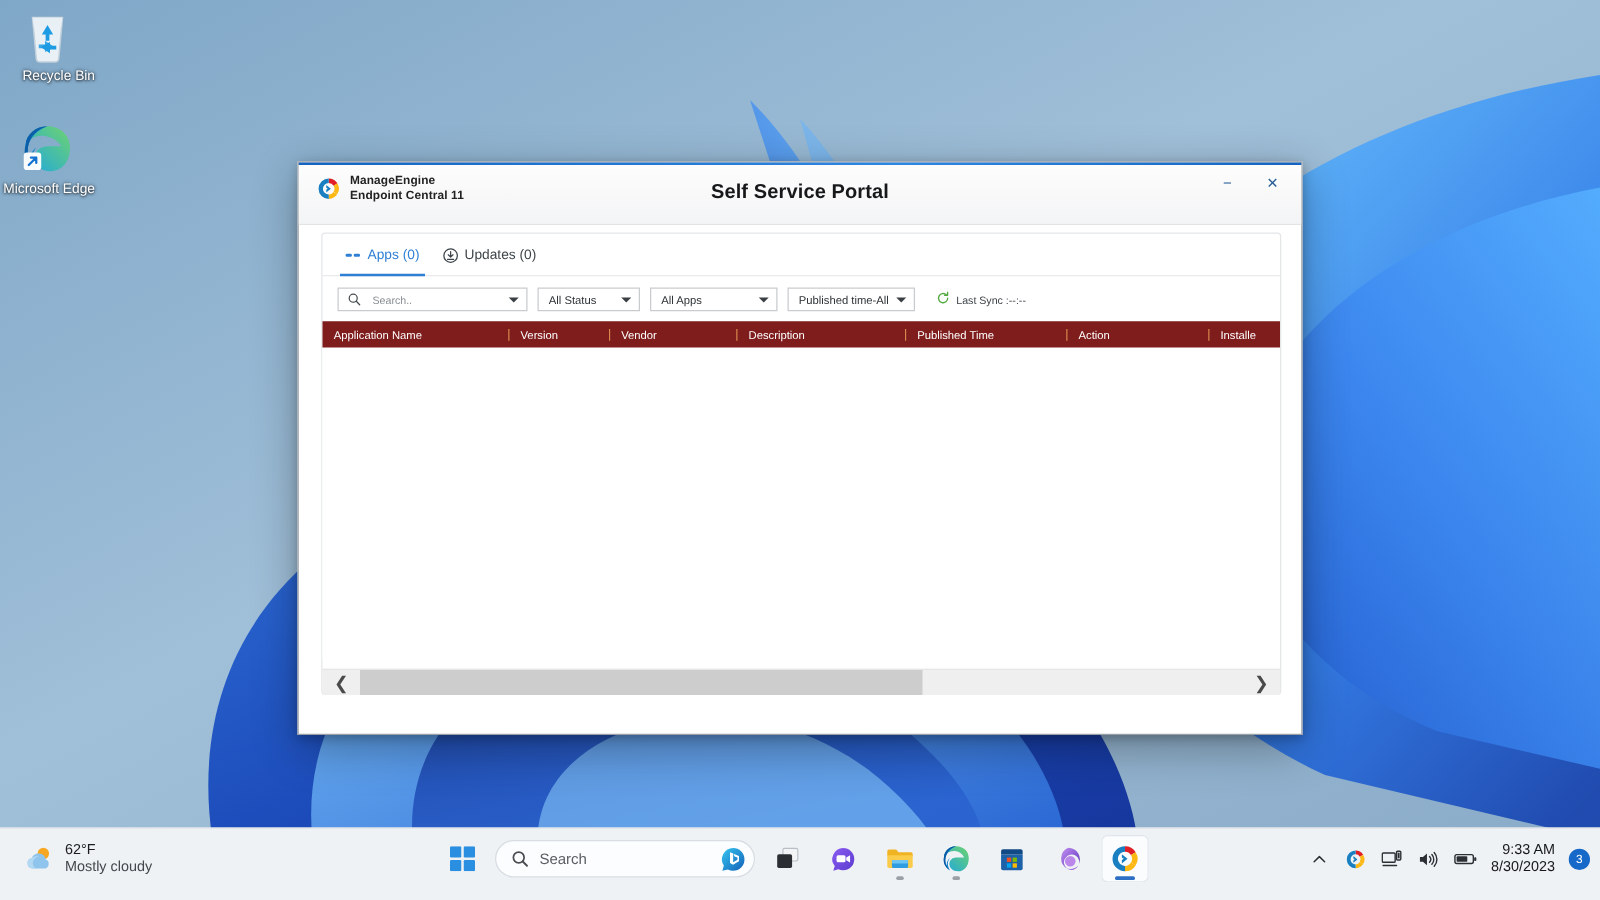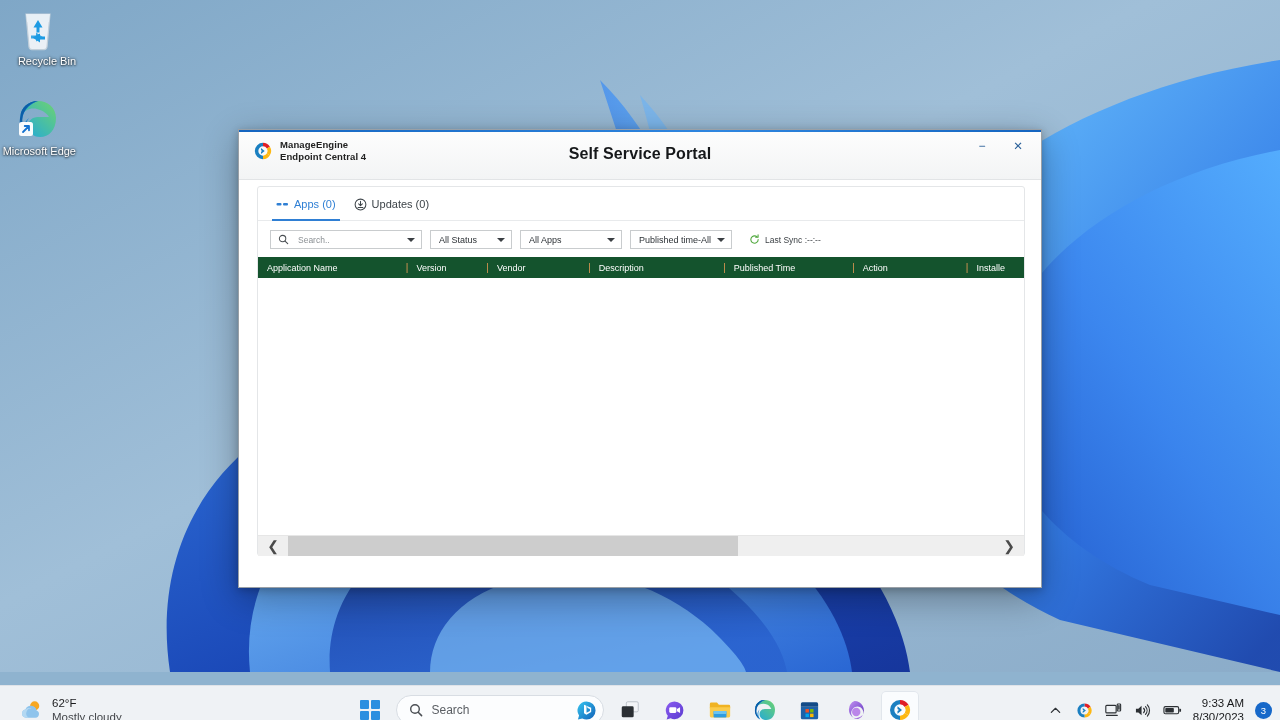--- a/index.html
+++ b/index.html
@@ -74,38 +74,38 @@
   #f-search { width:152px; padding-left:6px; }
   #f-search .s-ico { width:12px; height:12px; display:flex; align-items:center; justify-content:center; }
   #f-search .ph { margin-left:9px; color:#8b9094; font-size:8.5px; }
   #f-status { width:82px; padding-left:8px; }
   #f-apps { width:102px; padding-left:8px; }
   #f-time { width:102px; padding-left:8px; }
   #lastsync { display:flex; align-items:center; gap:5px; margin-left:9px; }
   #lastsync .ls-txt { font-size:8.5px; color:#3e4347; white-space:nowrap; }
 
   
-  #table-head { height:21px; background:#14532d; display:flex; align-items:center;
+  #table-head { height:21px; background:#7f1d1d; display:flex; align-items:center;
                 overflow:hidden; position:relative; }
   #table-head .th { font-size:9px; color:#fff; position:relative; white-space:nowrap;
                     display:flex; align-items:center; height:100%; }
   #table-head .th .sep { color:#e79a55; margin-right:8px; font-size:10px; opacity:.95; }
   #table-body { height:251px; background:#fff; overflow:hidden; }
 
   
   #hscroll { position:absolute; left:0; right:0; bottom:0; height:20px;
              background:#efefef; border-top:1px solid #e6e6e6;
              display:flex; align-items:center; }
   .sb-arrow { width:30px; height:20px; display:flex; align-items:center; justify-content:center;
               color:#4a4a4a; font-size:14px; cursor:pointer; background:#efefef; }
   #sb-track { flex:1; height:20px; position:relative; background:#efefef; cursor:pointer; }
   #sb-thumb { position:absolute; left:0; top:0; height:20px; width:450px; background:#cdcdcd; }
 
   
-  #taskbar { position:absolute; left:0; right:0; bottom:0; height:35px;
+  #taskbar { position:absolute; left:0; right:0; bottom:0; height:58px;
              background:#eff2f5; border-top:1px solid #dfe3e8; }
   #weather { position:absolute; left:10px; top:0; height:48px; display:flex;
              align-items:center; gap:8px; padding:0 8px; border-radius:5px; cursor:pointer; }
   #weather .w-txt { line-height:14px; }
   #weather .w-temp { font-size:11.5px; color:#1b1c1e; }
   #weather .w-desc { font-size:11.5px; color:#44474b; }
 
   #tb-center { position:absolute; left:0; right:11px; top:0; height:48px;
                display:flex; align-items:center; justify-content:center; gap:7px; }
   .tb-btn { width:38px; height:38px; border-radius:5px; display:flex; align-items:center;
@@ -220,21 +220,21 @@
     <div id="brand">
       <svg width="20" height="20" viewBox="0 0 24 24">
         <path d="M12 2.2 a9.8 9.8 0 0 1 8.3 4.6 l-3.6 2.2 A5.6 5.6 0 0 0 12 6.4 Z" fill="#e01f26"></path>
         <path d="M20.3 6.8 a9.8 9.8 0 0 1 -0.1 10.3 l-3.6 -2.2 a5.6 5.6 0 0 0 0.1 -5.9 Z" fill="#fdb813"></path>
         <path d="M20.2 17.1 A9.8 9.8 0 0 1 12 21.8 v-4.2 a5.6 5.6 0 0 0 4.6 -2.5 Z" fill="#fdb813"></path>
         <path d="M12 2.2 v4.2 A5.6 5.6 0 0 0 12 17.6 v4.2 A9.8 9.8 0 0 1 12 2.2 Z" fill="#1a7fc1"></path>
         <path d="M9.6 8.4 l4.4 3.6 l-4.4 3.6 v-2.6 l1.4 -1 l-1.4 -1 Z" fill="#1a7fc1"></path>
       </svg>
       <div>
         <div class="txt">ManageEngine</div>
-        <div class="txt">Endpoint Central 4</div>
+        <div class="txt">Endpoint Central 11</div>
       </div>
     </div>
 
     <div id="app-title">Self Service Portal</div>
 
     <button class="win-btn" id="btn-min">−</button>
     <button class="win-btn" id="btn-close">✕</button>
   </div>
 
   <div id="card">

